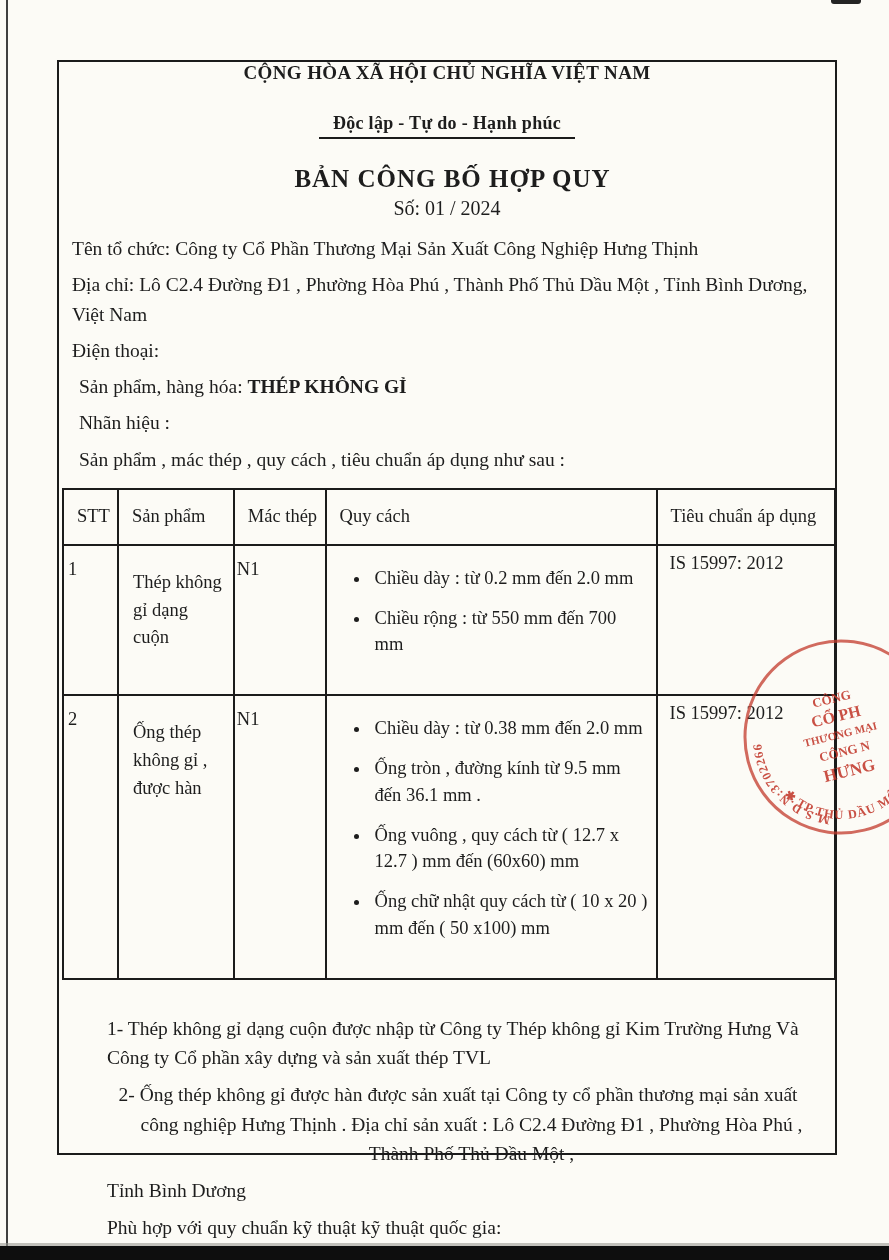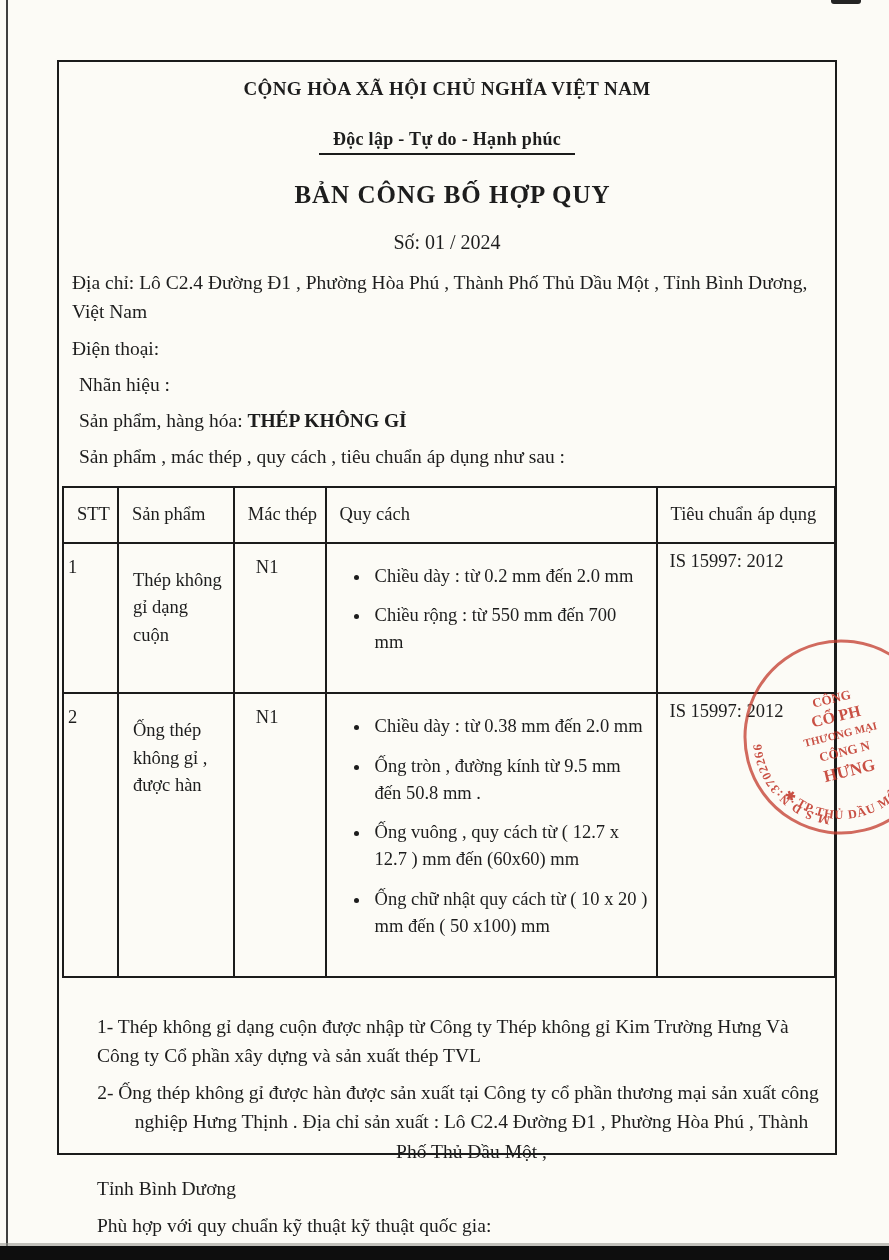--- a/index.html
+++ b/index.html
@@ -19,27 +19,27 @@
   .scan-bottom::before{ content:""; position:absolute; top:-3px; left:0; width:100%; height:3px; background:#9a9a93; opacity:.6; }
   .scan-speck  { position:absolute; left:831px; top:0; width:30px; height:4px; background:#242424; border-radius:0 0 3px 3px; }
 
   
   .frame {
     position:absolute; left:57px; top:60px;
     width:780px; height:1095px;
     border:2px solid #1b1b1b;
   }
 
-  .nat-header { text-align:center; padding-top:16px; }
+  .nat-header { text-align:center; padding-top:0; }
   .nh1 { font-weight:bold; font-size:19px; letter-spacing:.4px; }
   .nh2 { display:inline-block; font-weight:bold; font-size:18px; margin-top:11px;
          border-bottom:2px solid #1b1b1b; padding:0 14px 3px 14px; letter-spacing:.3px; }
 
   .doc-title { text-align:center; margin-top:26px; font-size:25px; font-weight:bold; letter-spacing:1px;padding-left:11px; }
-  .doc-no    { text-align:center; margin-top:22px; font-size:20px; }
+  .doc-no    { text-align:center; margin-top:4px; font-size:20px; }
 
   .body-block { margin-top:14px; font-size:19.5px; line-height:1.5; }
   .body-block p { padding:0 22px 0 13px; margin:7px 0; }
   .p-indent { padding-left:20px !important; }
   .bold { font-weight:bold; }
 
   table.products {
     border-collapse:collapse;
     width:774px;
     margin:14px 0 0 3px;
@@ -51,28 +51,28 @@
     text-align:left;
   }
   table.products th { font-weight:normal; padding:8px 6px 8px 13px; height:56px; vertical-align:middle; }
   th.c-stt, td.c-stt { width:55px; text-align:center; padding-left:4px; }
   th.c-prod { width:116px; }
   th.c-grade{ width:92px; }
   th.c-spec { width:332px; }
   th.c-std  { width:179px; }
   td.c-stt  { padding-top:13px; }
   td.c-prod { padding:23px 10px 10px 14px; line-height:1.5; text-align:justify; }
-  td.c-grade{ padding:13px 6px 6px 21px; }
+  td.c-grade{ padding:13px 6px 6px 2px; }
   td.c-spec { padding:10px 8px 23px 6px; }
   td.c-std  { padding:7px 4px 6px 12px; }
   td.c-spec ul { list-style:disc; padding-left:38px; }
   td.c-spec li { margin:9px 0 13px 0; line-height:1.45; padding-left:4px; }
 
   .notes { margin-top:34px; font-size:19.5px; line-height:1.5; padding:0 14px 0 36px; }
-  .notes p { margin:8px 2px; }
+  .notes p { margin:8px 12px; }
   .note-hang { padding-left:27px; text-indent:-27px;text-align:center; }
   .note-last { margin-left:-28px !important; margin-right:-4px !important;
                text-indent:50px; text-align:justify; }
 
   
   .stamp { position:absolute; left:716px; top:612px; width:250px; height:250px; opacity:.88; }
   .stamp text { font-family:"Liberation Serif","DejaVu Serif",serif; fill:#c2392c; font-weight:bold; }
 </style>
 </head>
 <body>
@@ -86,24 +86,25 @@
 
     <div class="nat-header">
       <div class="nh1">CỘNG HÒA XÃ HỘI CHỦ NGHĨA VIỆT NAM</div><br>
       <div class="nh2">Độc lập - Tự do - Hạnh phúc</div>
     </div>
 
     <div class="doc-title">BẢN CÔNG BỐ HỢP QUY</div>
     <div class="doc-no">Số: 01 / 2024</div>
 
     <div class="body-block">
+      <p>Tên tổ chức: Công ty Cổ Phần Thương Mại Sản Xuất Công Nghiệp Hưng Thịnh</p>
       <p>Địa chỉ: Lô C2.4 Đường Đ1 , Phường Hòa Phú , Thành Phố Thủ Dầu Một , Tỉnh Bình Dương, Việt Nam</p>
       <p>Điện thoại:</p>
+      <p class="p-indent"><span>Sản phẩm, hàng hóa: </span><span class="bold">THÉP KHÔNG GỈ</span></p>
       <p class="p-indent">Nhãn hiệu :</p>
-      <p class="p-indent"><span>Sản phẩm, hàng hóa: </span><span class="bold">THÉP KHÔNG GỈ</span></p>
       <p class="p-indent">Sản phẩm , mác thép , quy cách , tiêu chuẩn áp dụng như sau :</p>
     </div>
 
     <table class="products">
       <thead>
         <tr>
           <th class="c-stt">STT</th>
           <th class="c-prod">Sản phẩm</th>
           <th class="c-grade">Mác thép</th>
           <th class="c-spec">Quy cách</th>
@@ -123,21 +124,21 @@
           </td>
           <td class="c-std">IS 15997: 2012</td>
         </tr>
         <tr>
           <td class="c-stt">2</td>
           <td class="c-prod">Ống thép không gỉ , được hàn</td>
           <td class="c-grade">N1</td>
           <td class="c-spec">
             <ul>
               <li>Chiều dày : từ 0.38 mm đến 2.0 mm</li>
-              <li>Ống tròn , đường kính từ 9.5 mm đến 50.8 mm .</li>
+              <li>Ống tròn , đường kính từ 9.5 mm đến 36.1 mm .</li>
               <li>Ống vuông , quy cách từ ( 12.7 x 12.7 ) mm đến (60x60) mm</li>
               <li>Ống chữ nhật quy cách từ ( 10 x 20 ) mm đến ( 50 x100) mm</li>
             </ul>
           </td>
           <td class="c-std">IS 15997: 2012</td>
         </tr>
       </tbody>
     </table>
 
     <div class="notes">

